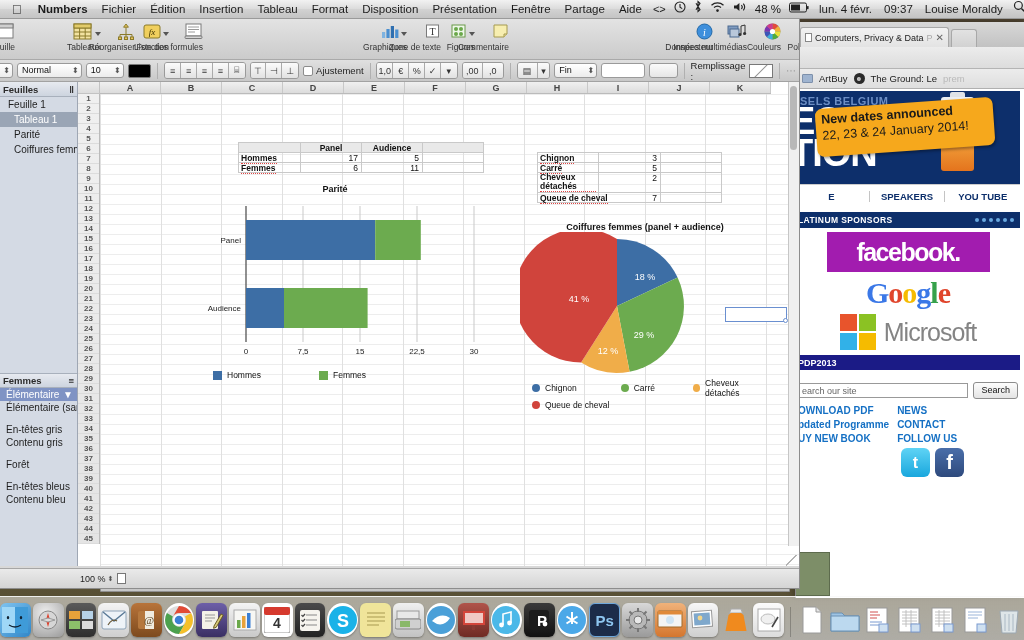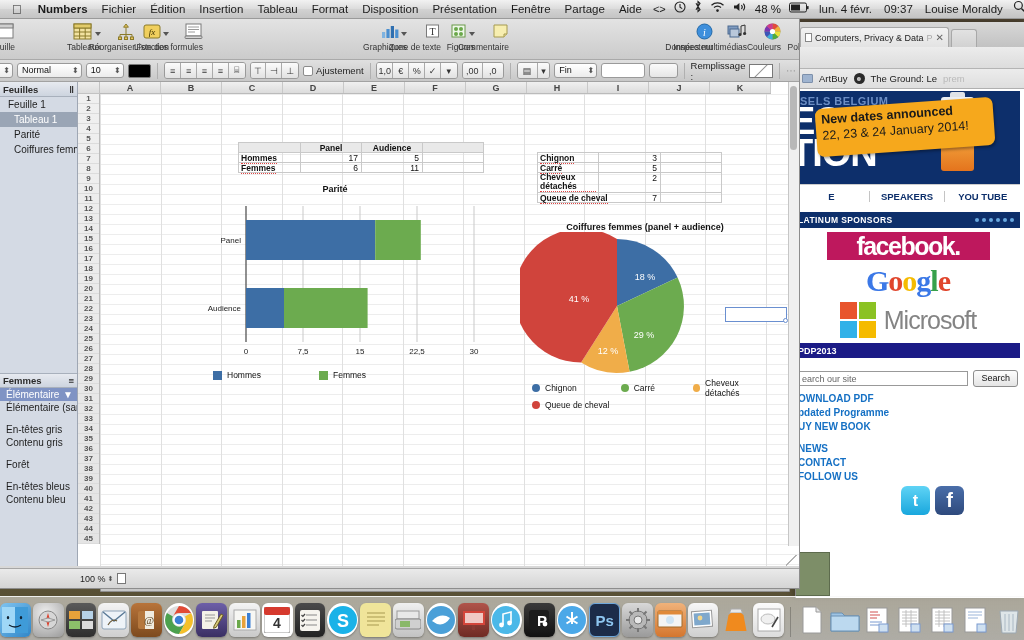--- a/index.html
+++ b/index.html
@@ -290,36 +290,36 @@
   .roof { width:0;height:0;border-left:25px solid transparent;border-right:25px solid transparent;}
   .r-red { border-bottom:20px solid #d6093c;}
   .r-blue{ border-bottom:20px solid #222087;}
   .wall { height:16px; }
   .w-red{background:#d6093c;} .w-blue{background:#222087;}
   .deburen .word {
     position:absolute; left:6px; top:17px; font-size:21px; font-weight:bold;
     color:#111; letter-spacing:-1px; font-family:"Liberation Sans",sans-serif;
   }
   .deburen .base { position:absolute; top:44px; height:7px; width:50px;}
-  .fbbox { width:163px;height:28px;background:#be185d; display:flex;align-items:center;justify-content:center;
+  .fbbox { width:163px;height:40px;background:#a21caf; display:flex;align-items:center;justify-content:center;
            color:#fff;font-size:25px;font-weight:bold;letter-spacing:-1.5px; margin:0 auto 4px;}
   .google { text-align:center; font-family:"Liberation Serif",serif; font-size:30px; font-weight:bold; letter-spacing:-1px; margin-bottom:4px;}
   .google .b{color:#3b78e7;} .google .r{color:#e0452c;} .google .y{color:#f5bb00;} .google .g{color:#36a14b;}
   .msrow { display:flex; align-items:center; justify-content:center; gap:8px; margin-bottom:5px;}
   .mslogo { width:36px;height:36px; display:grid; grid-template-columns:1fr 1fr; grid-template-rows:1fr 1fr; gap:2px;}
   .mslogo i{display:block;}
   .ms1{background:#e8542c;} .ms2{background:#8bc223;} .ms3{background:#31b1e8;} .ms4{background:#f5bb00;}
   .mstxt { font-size:25px; color:#848484; letter-spacing:-1px;}
   .cpdp-hdr { margin:2px 4px 0 -2px; height:15px; background:#1b1b86; color:#fff;
               font-size:9px; font-weight:bold; display:flex;align-items:center; padding-left:4px;}
   .searchrow { display:flex; align-items:center; gap:5px; padding:12px 6px 5px 2px;}
   .searchin { flex:1; height:15px; border:1px solid #999; background:#fff; font-size:9px; color:#666; padding-left:3px; line-height:14px;}
   .searchbtn { height:17px; border:1px solid #8d8d8d; border-radius:3px;
                background:linear-gradient(180deg,#fdfdfd,#e4e4e4); font-size:9px; padding:0 7px; line-height:15px; color:#111;}
-  .linkcols { display:flex; padding-left:2px; gap:8px;flex-direction:column; }
+  .linkcols { display:flex; padding-left:2px; gap:8px; }
   .linkcol { font-size:10px; font-weight:bold; color:#1570c4; line-height:14px;}
   .social { display:flex; gap:5px; padding-left:105px; margin-top:2px;}
   .sq { width:29px;height:29px;border-radius:6px; display:flex;align-items:center;justify-content:center;color:#fff;font-weight:bold;}
   .tw { background:linear-gradient(180deg,#5fd3f5,#19a7dd); font-size:16px;}
   .fb2{ background:linear-gradient(180deg,#4a6ea9,#2e4a7d); font-size:20px;}
   .bookthumb { position:absolute; left:-2px; bottom:2px; width:36px; height:44px; background:#7d8e68; border:1px solid #5d6b4d;}
 
   
   .paperwin {
     position:absolute; left:100px; top:570px; width:690px; height:22px;

